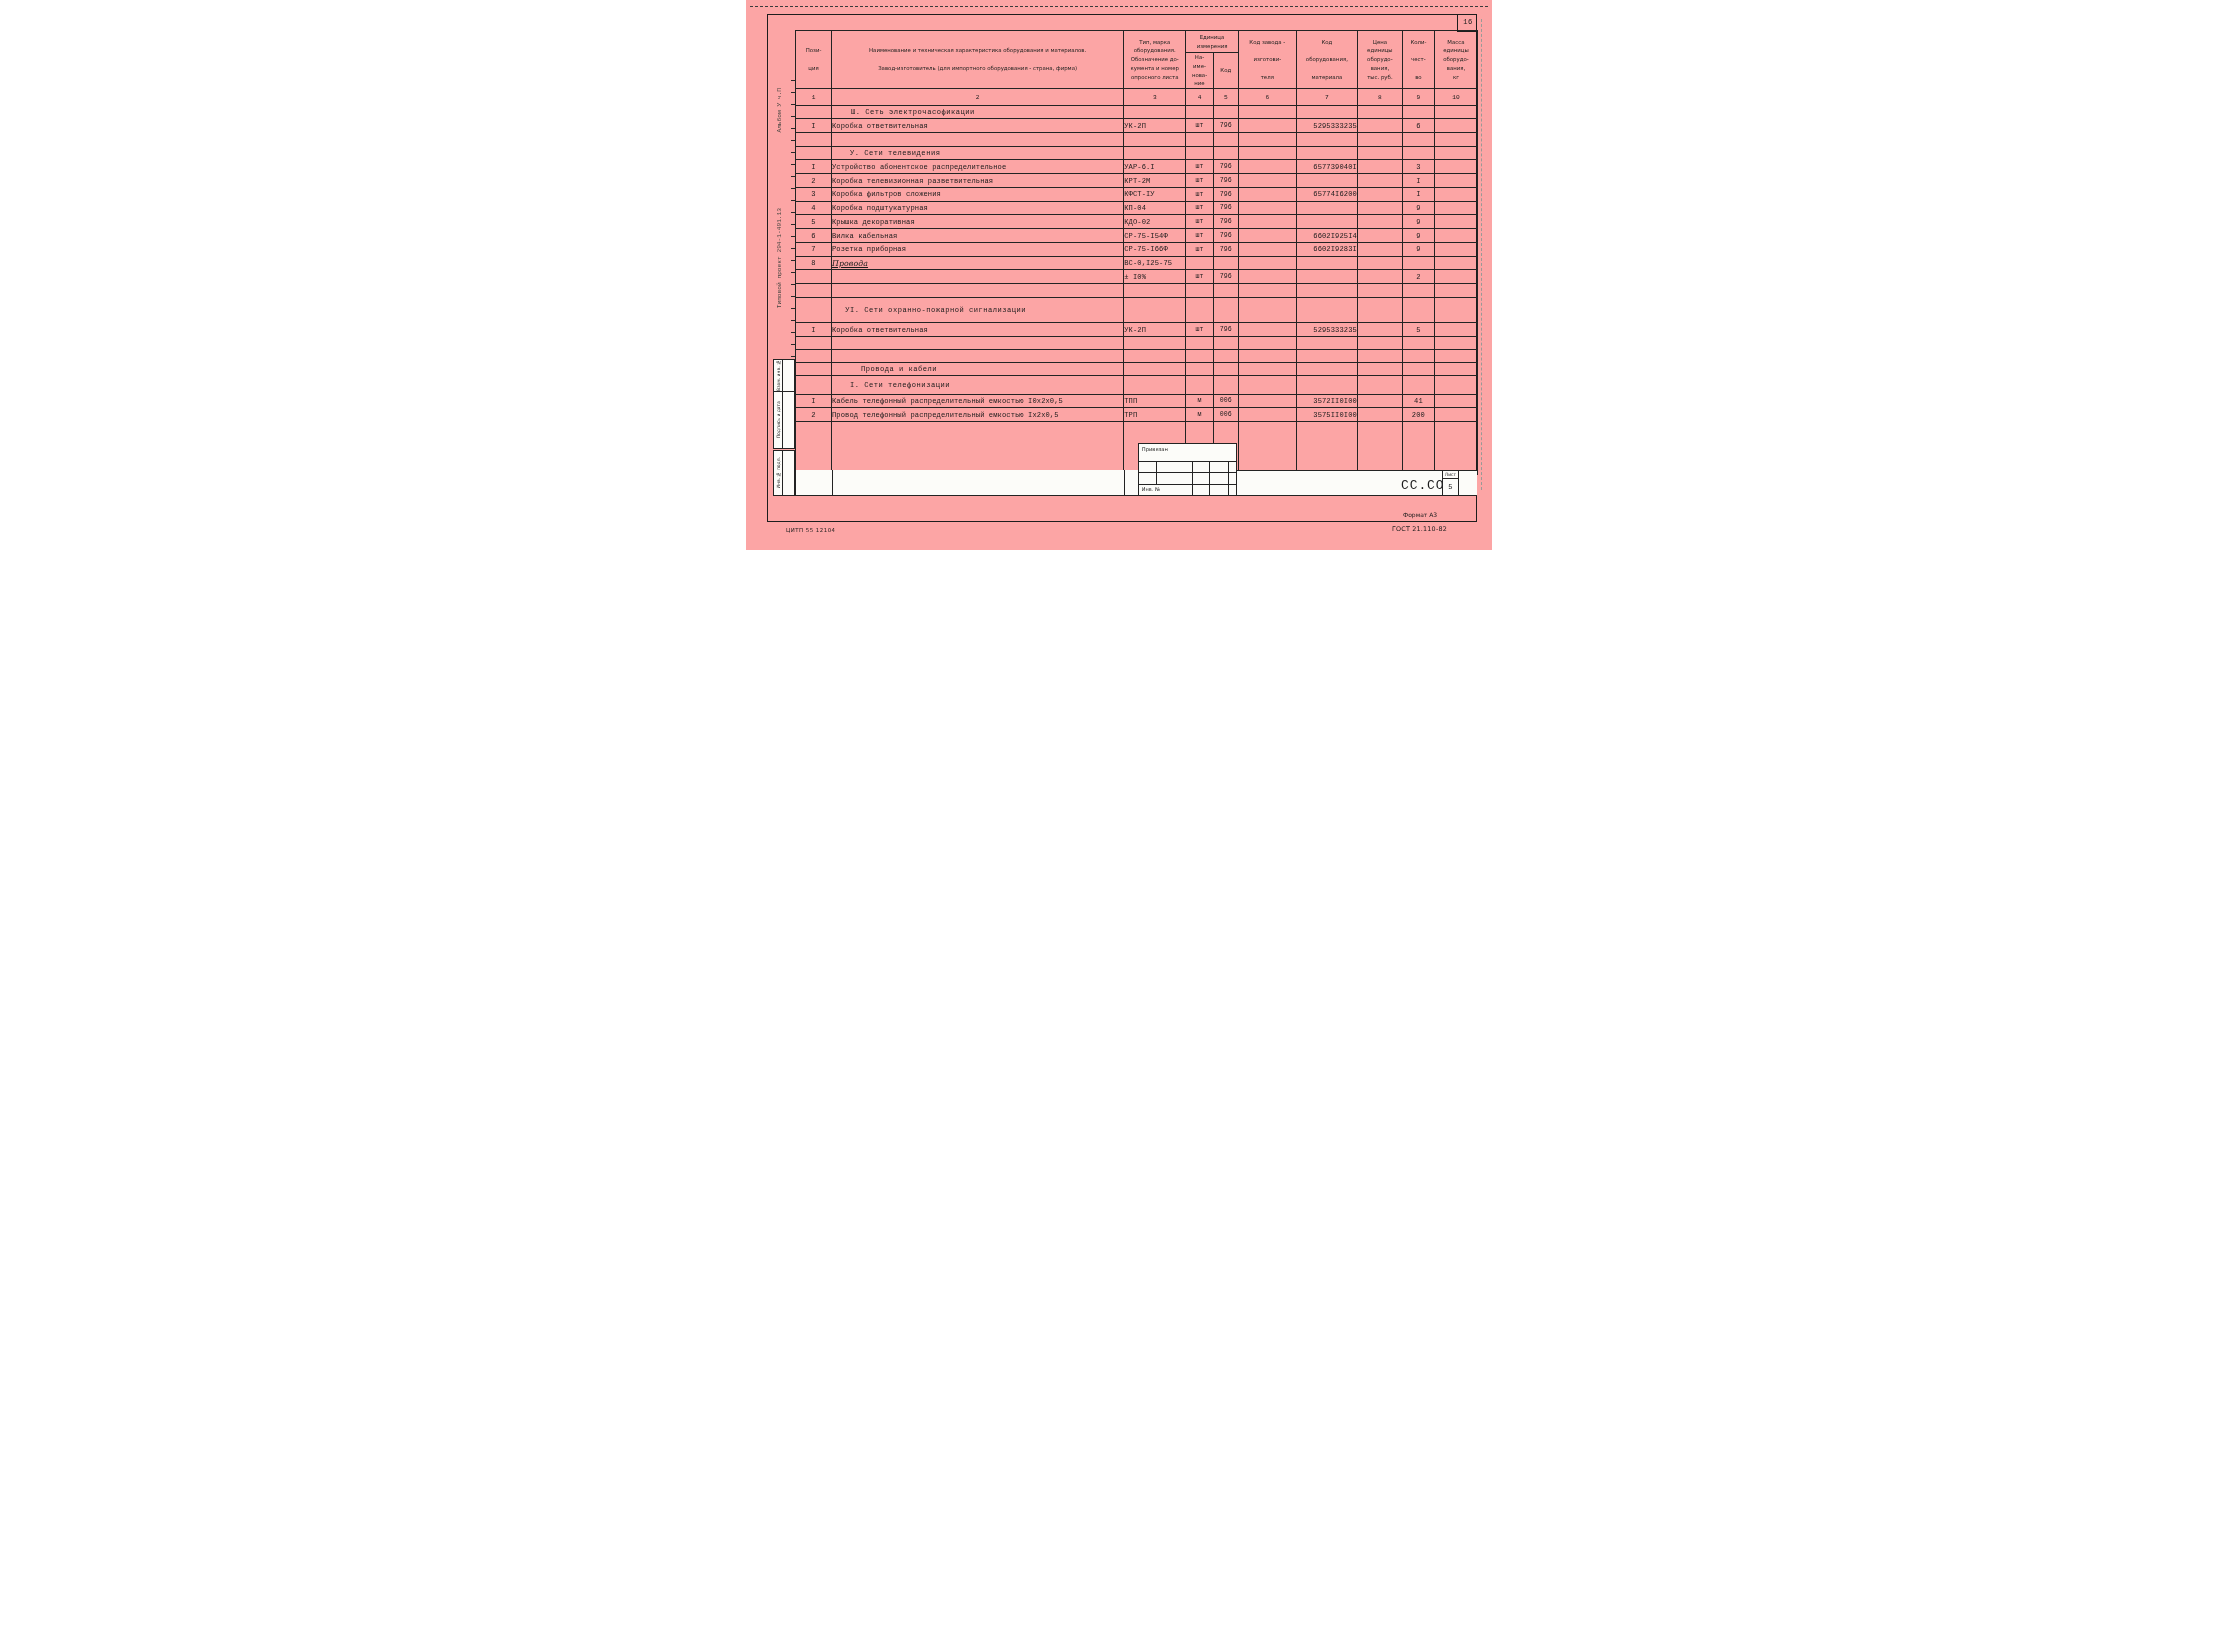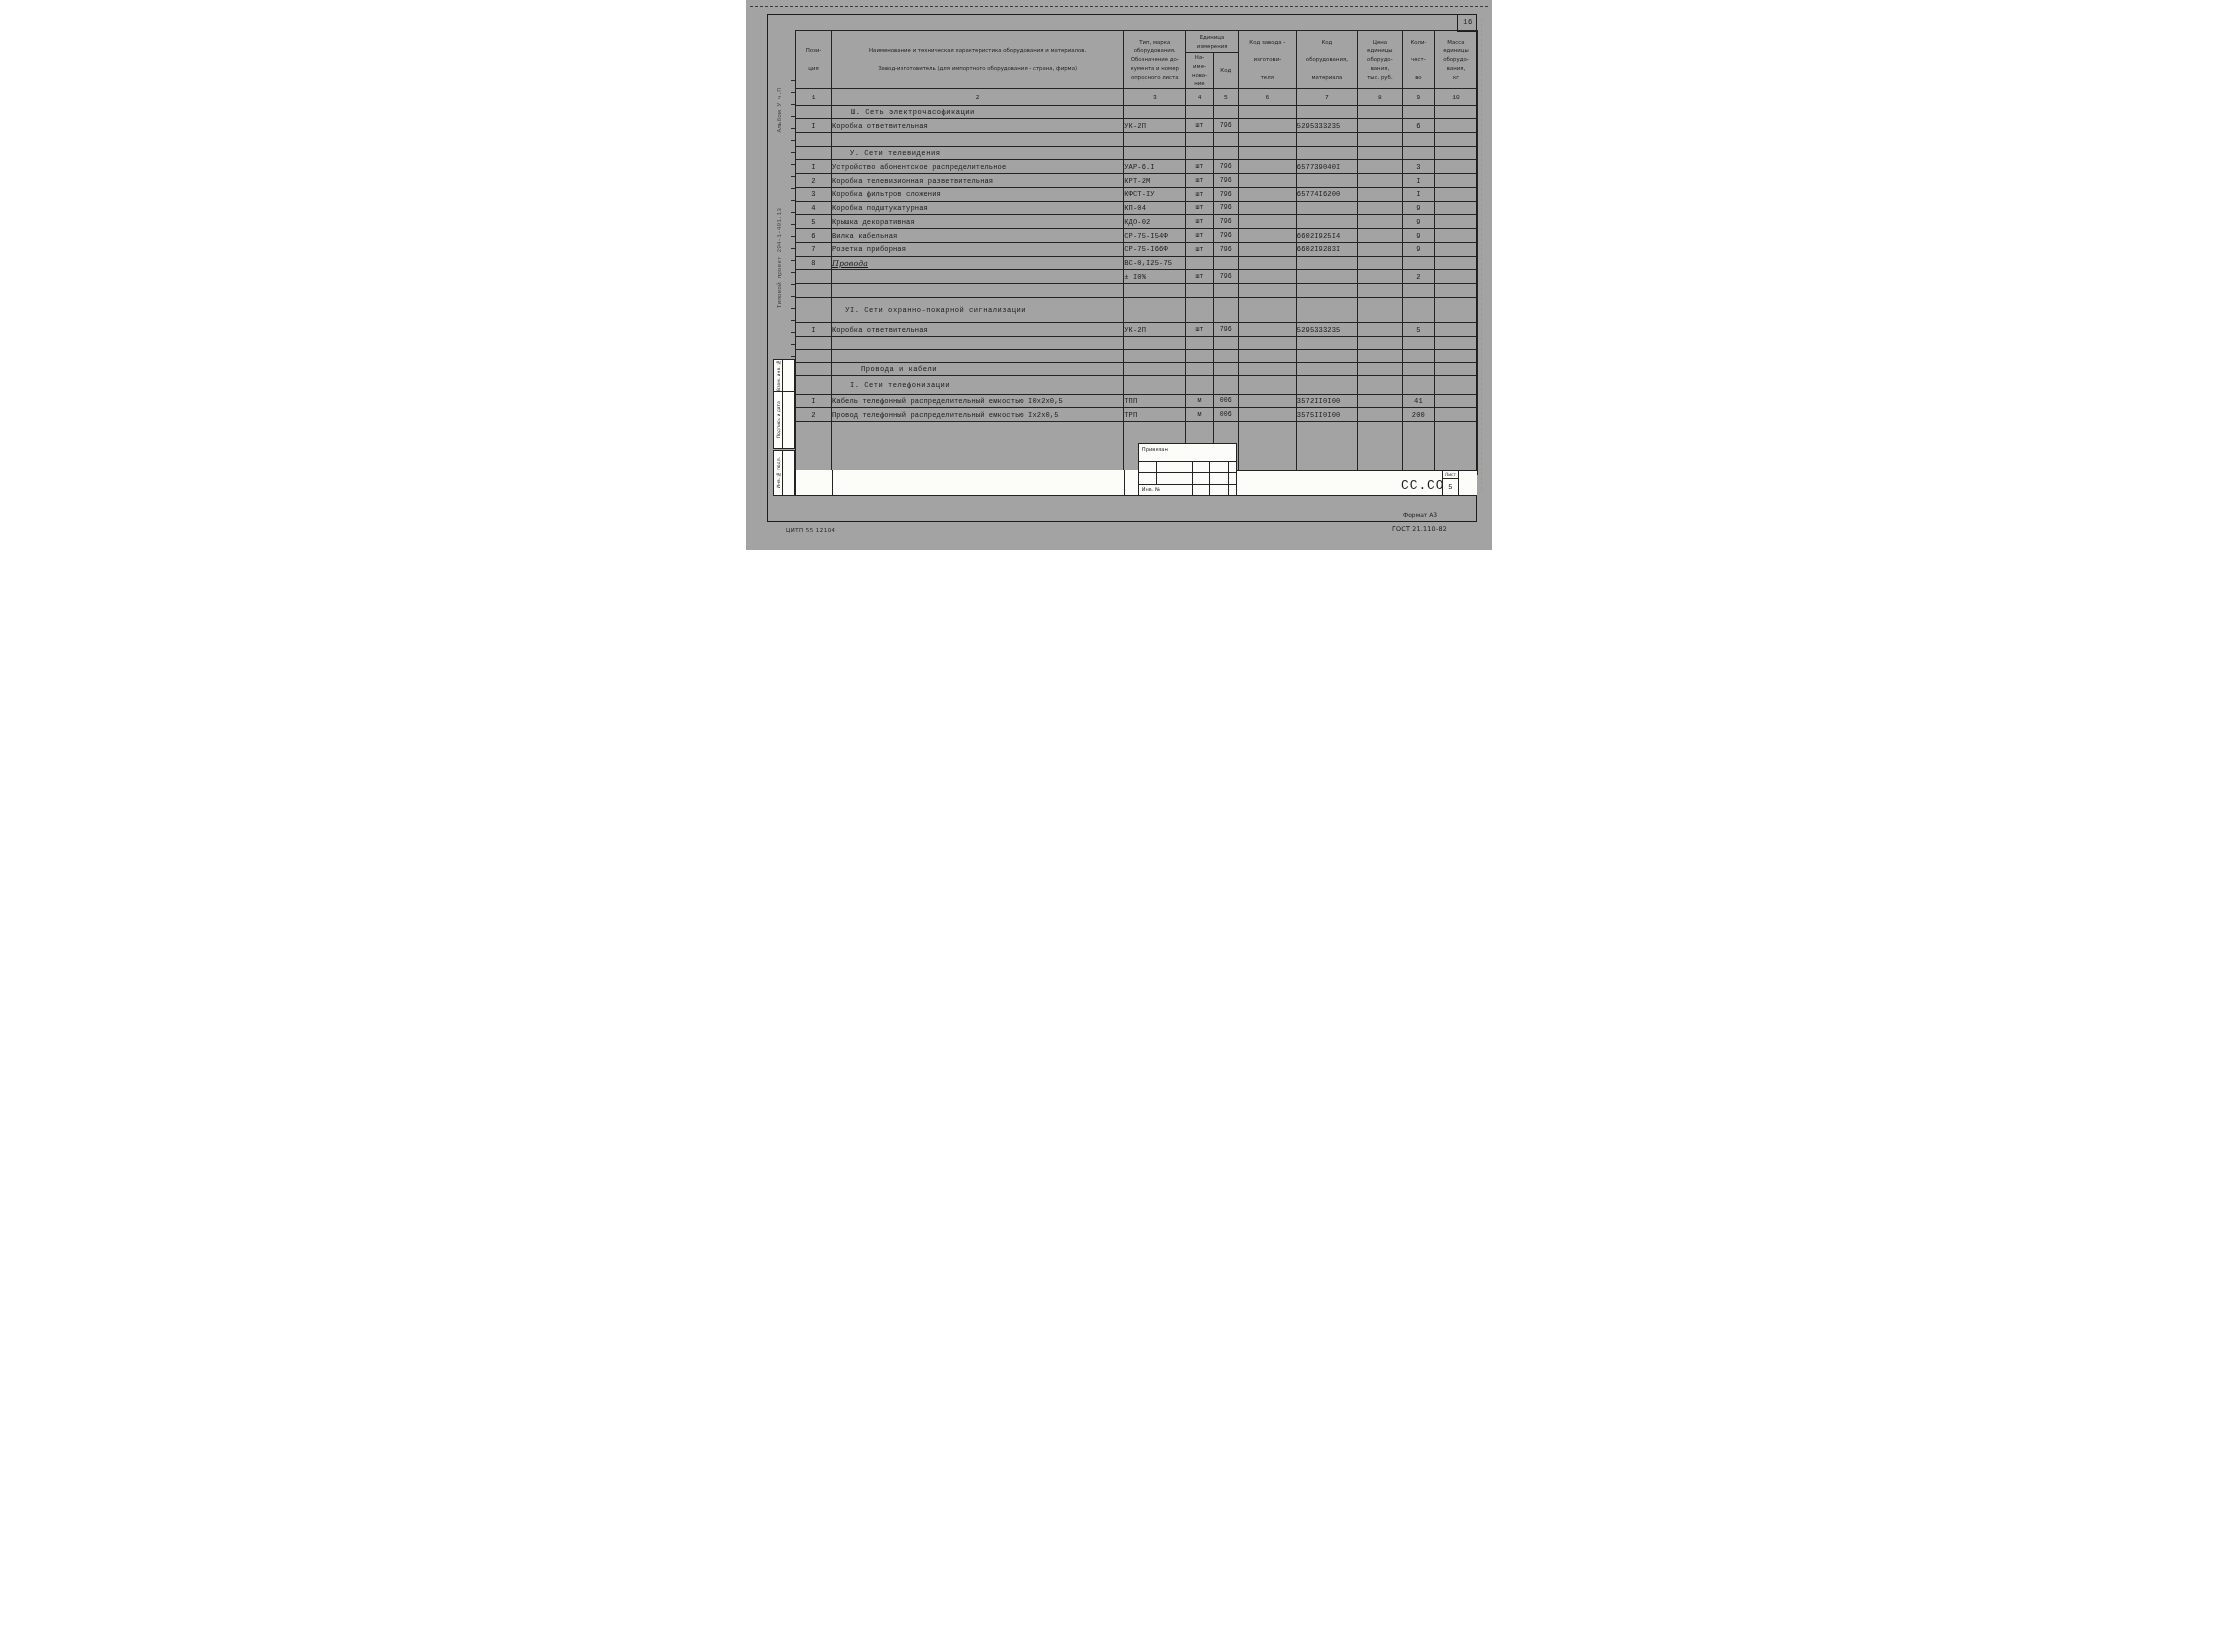--- a/index.html
+++ b/index.html
@@ -1,18 +1,18 @@
 <!DOCTYPE html>
 <html style="font-size:7.6px"><head>
 <meta charset="utf-8">
 <style>
   html,body{margin:0;padding:0;background:#ffffff;}
   .sheet{
     position:relative;width:746px;height:550px;margin:0 auto;
-    background:#a3a3a3;color:#1c1c1c;overflow:hidden;
+    background:#fca5a5;color:#1c1c1c;overflow:hidden;
     font-family:"Liberation Mono",monospace;
   }
   .sheet *{box-sizing:border-box;}
 
   
   .edge-top{position:absolute;left:3.8px;top:5.7px;width:738px;height:0;border-top:0.9px dashed #3a3a3a;}
   .edge-right{position:absolute;left:735px;top:19px;height:471px;width:0;border-left:0.7px dashed #9a9a96;}
   .frame{position:absolute;left:21.3px;top:13.7px;width:710px;height:508px;border:1.2px solid #1d1d1d;}
   .num16{
     position:absolute;left:711px;top:13.7px;width:21px;height:18px;z-index:3;
@@ -35,21 +35,21 @@
     white-space:pre-line;text-align:center;vertical-align:middle;color:#232321;
   }
   th.h-name{font-size:5.7px;line-height:1.9;padding:0 14.2px;}
   tr.nums td{font-size:6.2px;text-align:center;height:17px;}
   tbody td{font-size:7.1px;vertical-align:middle;letter-spacing:0.1px;}
   td.c0{text-align:center;}
   td.c1{text-align:left;padding-left:3.8px;}
   td.c2{text-align:left;padding-left:2.8px;}
   td.c3,td.c4{text-align:center;font-size:6.6px;}
   td.c5{text-align:left;padding-left:3.8px;}
-  td.c6{text-align:left;padding-left:4.3px;font-family:Liberation Mono, monospace;}
+  td.c6{text-align:right;padding-left:4.3px;font-family:Liberation Mono, monospace;}
   td.c7,td.c8,td.c9{text-align:center;}
   td.sec{letter-spacing:0.5px;}
   td.hand{font-family:"DejaVu Serif",serif;font-style:italic;font-size:7.8px;text-decoration:underline;}
 
   
   .ext{position:absolute;left:49px;top:470px;width:344px;height:26px;z-index:2;background:#fcfcf9;
        border-left:1.4px solid #232323;border-bottom:1.4px solid #232323;}
   .ext .v1{position:absolute;left:36px;top:0;height:100%;width:0;border-left:0.7px solid #232323;}
   .ext .v2{position:absolute;left:328px;top:0;height:100%;width:0;border-left:0.7px solid #232323;}
 

